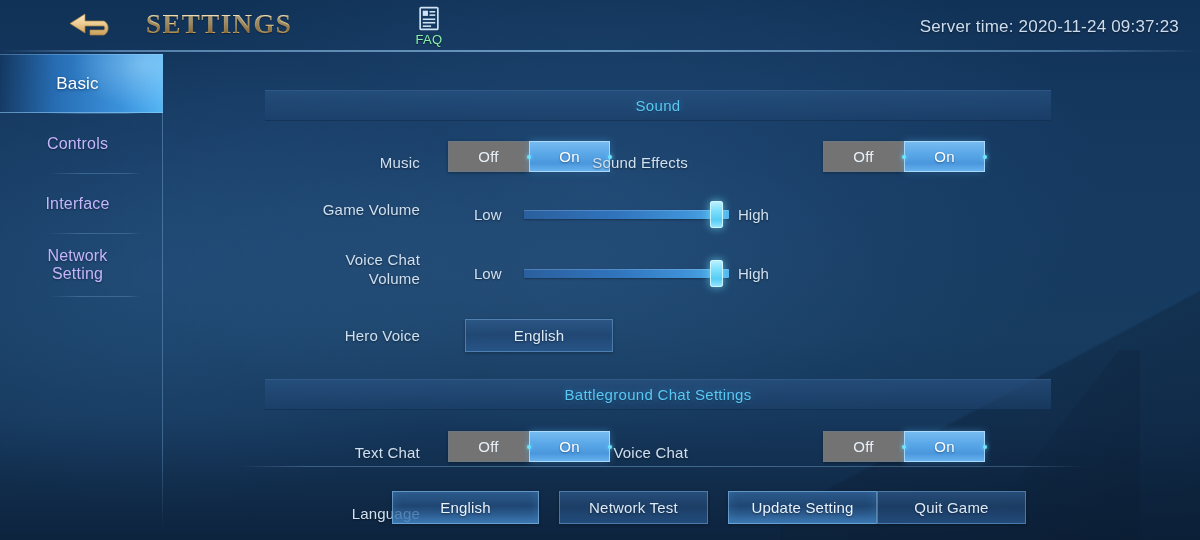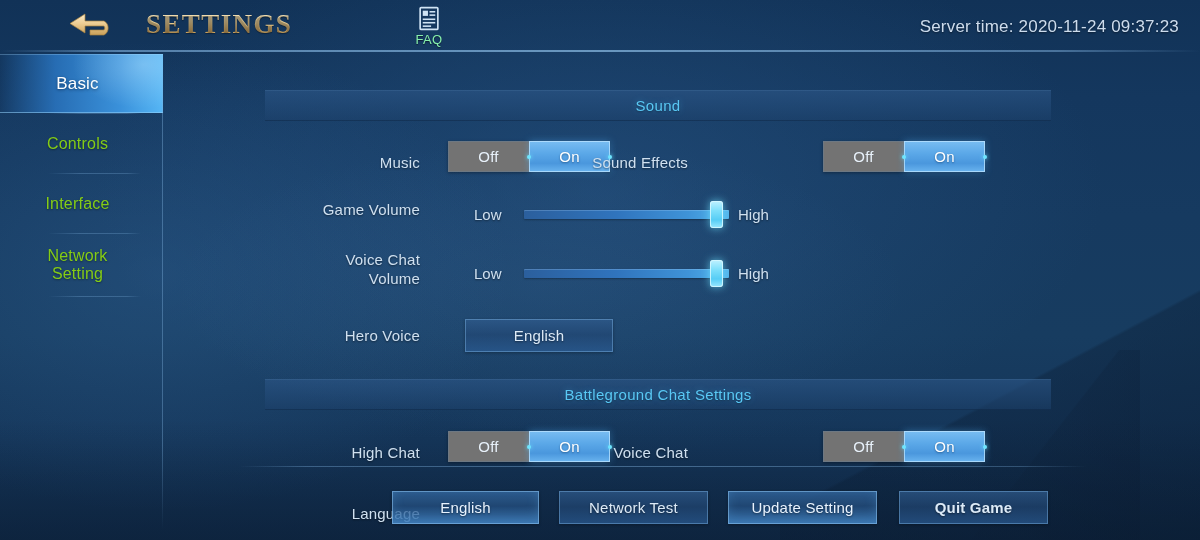--- a/index.html
+++ b/index.html
@@ -86,21 +86,21 @@
   }
   #sidebar::after {
     content:""; position:absolute; right:0; top:4px; bottom:10px; width:1px;
     background:linear-gradient(180deg, rgba(125,175,220,0.0) 0%, rgba(125,175,220,0.42) 12%, rgba(125,175,220,0.38) 82%, rgba(125,175,220,0.0) 100%);
   }
   .side-item {
     position:relative; height:59px; display:flex; align-items:center;
     justify-content:center; cursor:pointer;
   }
   .side-item .lbl {
-    font-size:16px; color:#84cc16; text-align:center; line-height:18px;
+    font-size:16px; color:#c4b5fd; text-align:center; line-height:18px;
     letter-spacing:.2px; text-shadow:0 1px 2px rgba(0,0,0,0.4);
     padding-right:8px;
   }
   .side-item.two-line { height:62px; }
   .side-item.active {
     background:
       linear-gradient(90deg, rgba(20,60,105,0.35) 0%, rgba(42,118,194,0.85) 34%, rgba(60,150,225,0.95) 74%, rgba(86,182,245,1) 100%);
     box-shadow:inset 0 -1px 0 rgba(150,210,250,0.55), inset 0 1px 0 rgba(170,220,255,0.30);
   }
   .side-item.active .lbl { color:#ffffff; font-size:17px; text-shadow:0 1px 3px rgba(0,20,45,0.55); }
@@ -301,33 +301,33 @@
     <span class="cap hi">High</span>
   </div>
 
   <div class="row-label" style="left:147px; top:272px; width:110px;">Hero Voice</div>
   <div class="btn" style="left:302px; top:265px; width:148px;">English</div>
 
   <div class="section-bar" style="top:325px;">
     <span class="t">Battleground Chat Settings</span>
   </div>
 
-  <div class="row-label" style="left:137px; top:389px; width:120px;">High Chat</div>
+  <div class="row-label" style="left:137px; top:389px; width:120px;">Text Chat</div>
   <div class="toggle" style="left:269px; top:377px;">
     <span class="seg off">Off</span>
     <span class="seg on">On</span>
   </div>
 
   <div class="row-label" style="left:420px; top:389px; width:105px;">Voice Chat</div>
   <div class="toggle" style="left:644px; top:377px;">
     <span class="seg off">Off</span>
     <span class="seg on">On</span>
   </div>
 
   <div class="hr" style="top:412px;"></div>
 
   <div class="row-label" style="left:125px; top:450px; width:132px;">Language</div>
   <div class="btn glow" style="left:229px; top:437px; width:147px;">English</div>
   <div class="btn" style="left:396px; top:437px; width:149px;">Network Test</div>
   <div class="btn glow" style="left:565px; top:437px; width:149px;">Update Setting</div>
-  <div class="btn" style="left:736px; top:437px; width:149px;font-weight:bold;">Quit Game</div>
+  <div class="btn" style="left:714px; top:437px; width:149px;">Quit Game</div>
 
 </div>
 
 </body></html>

